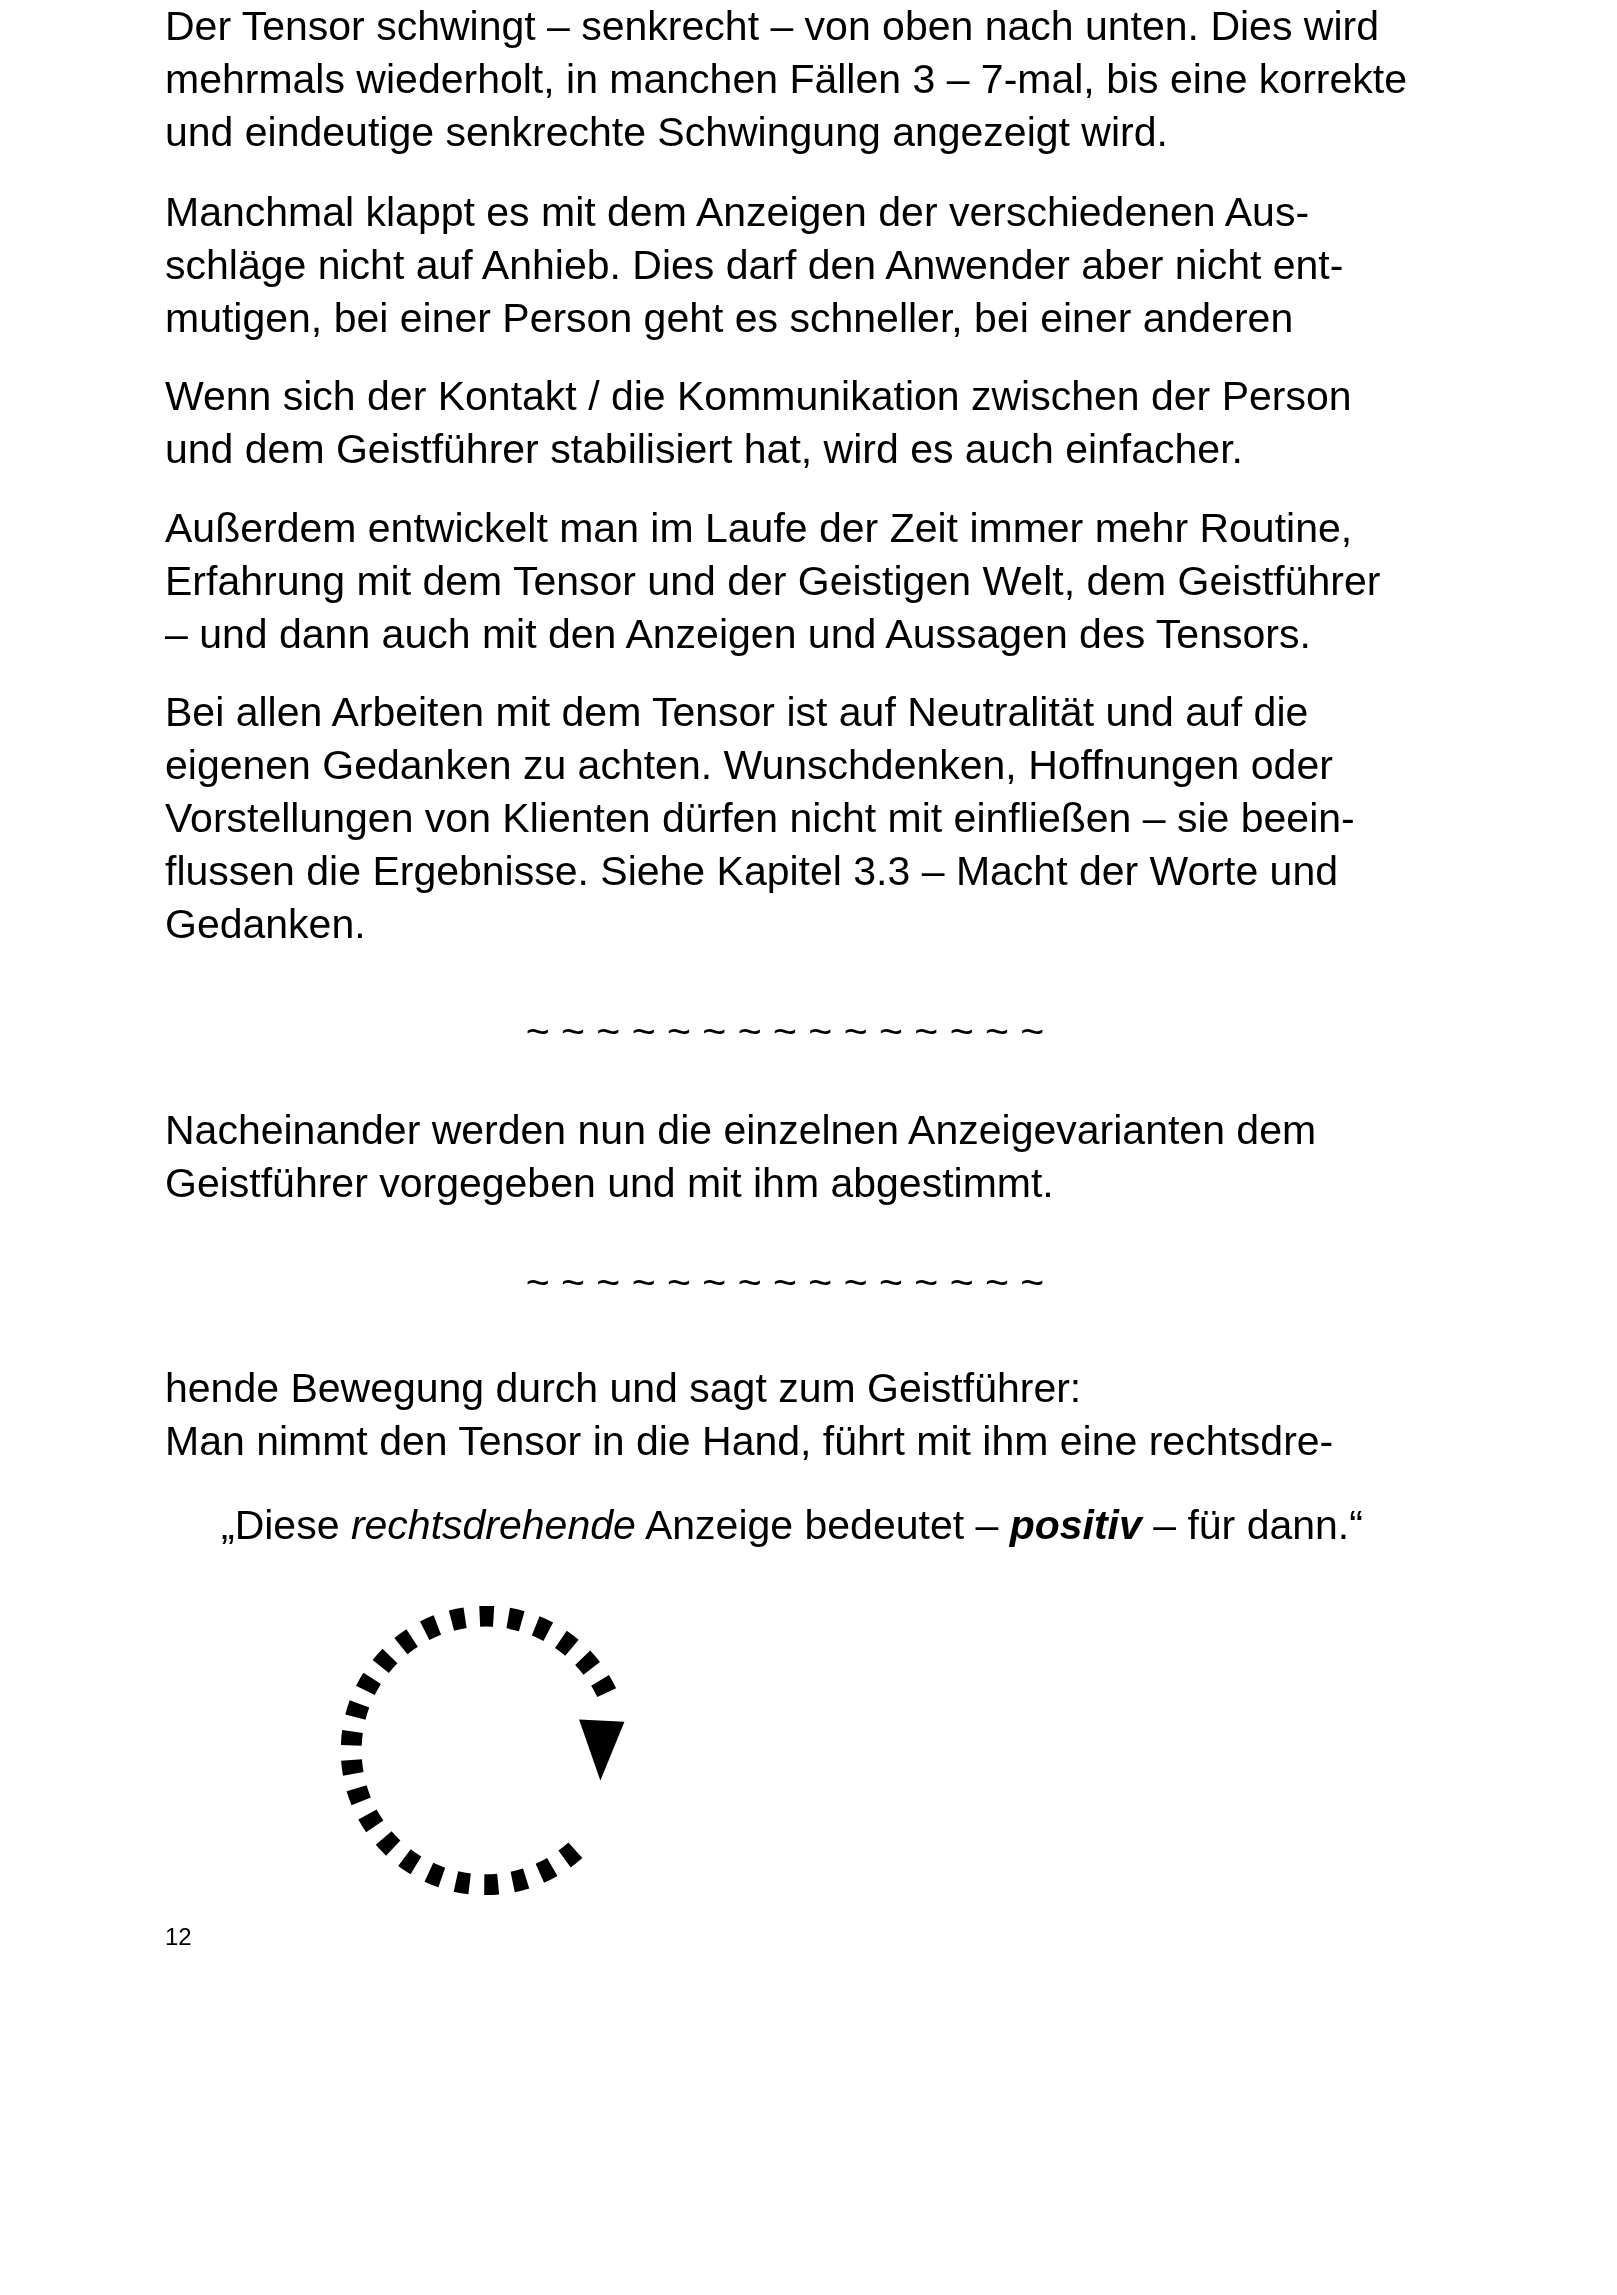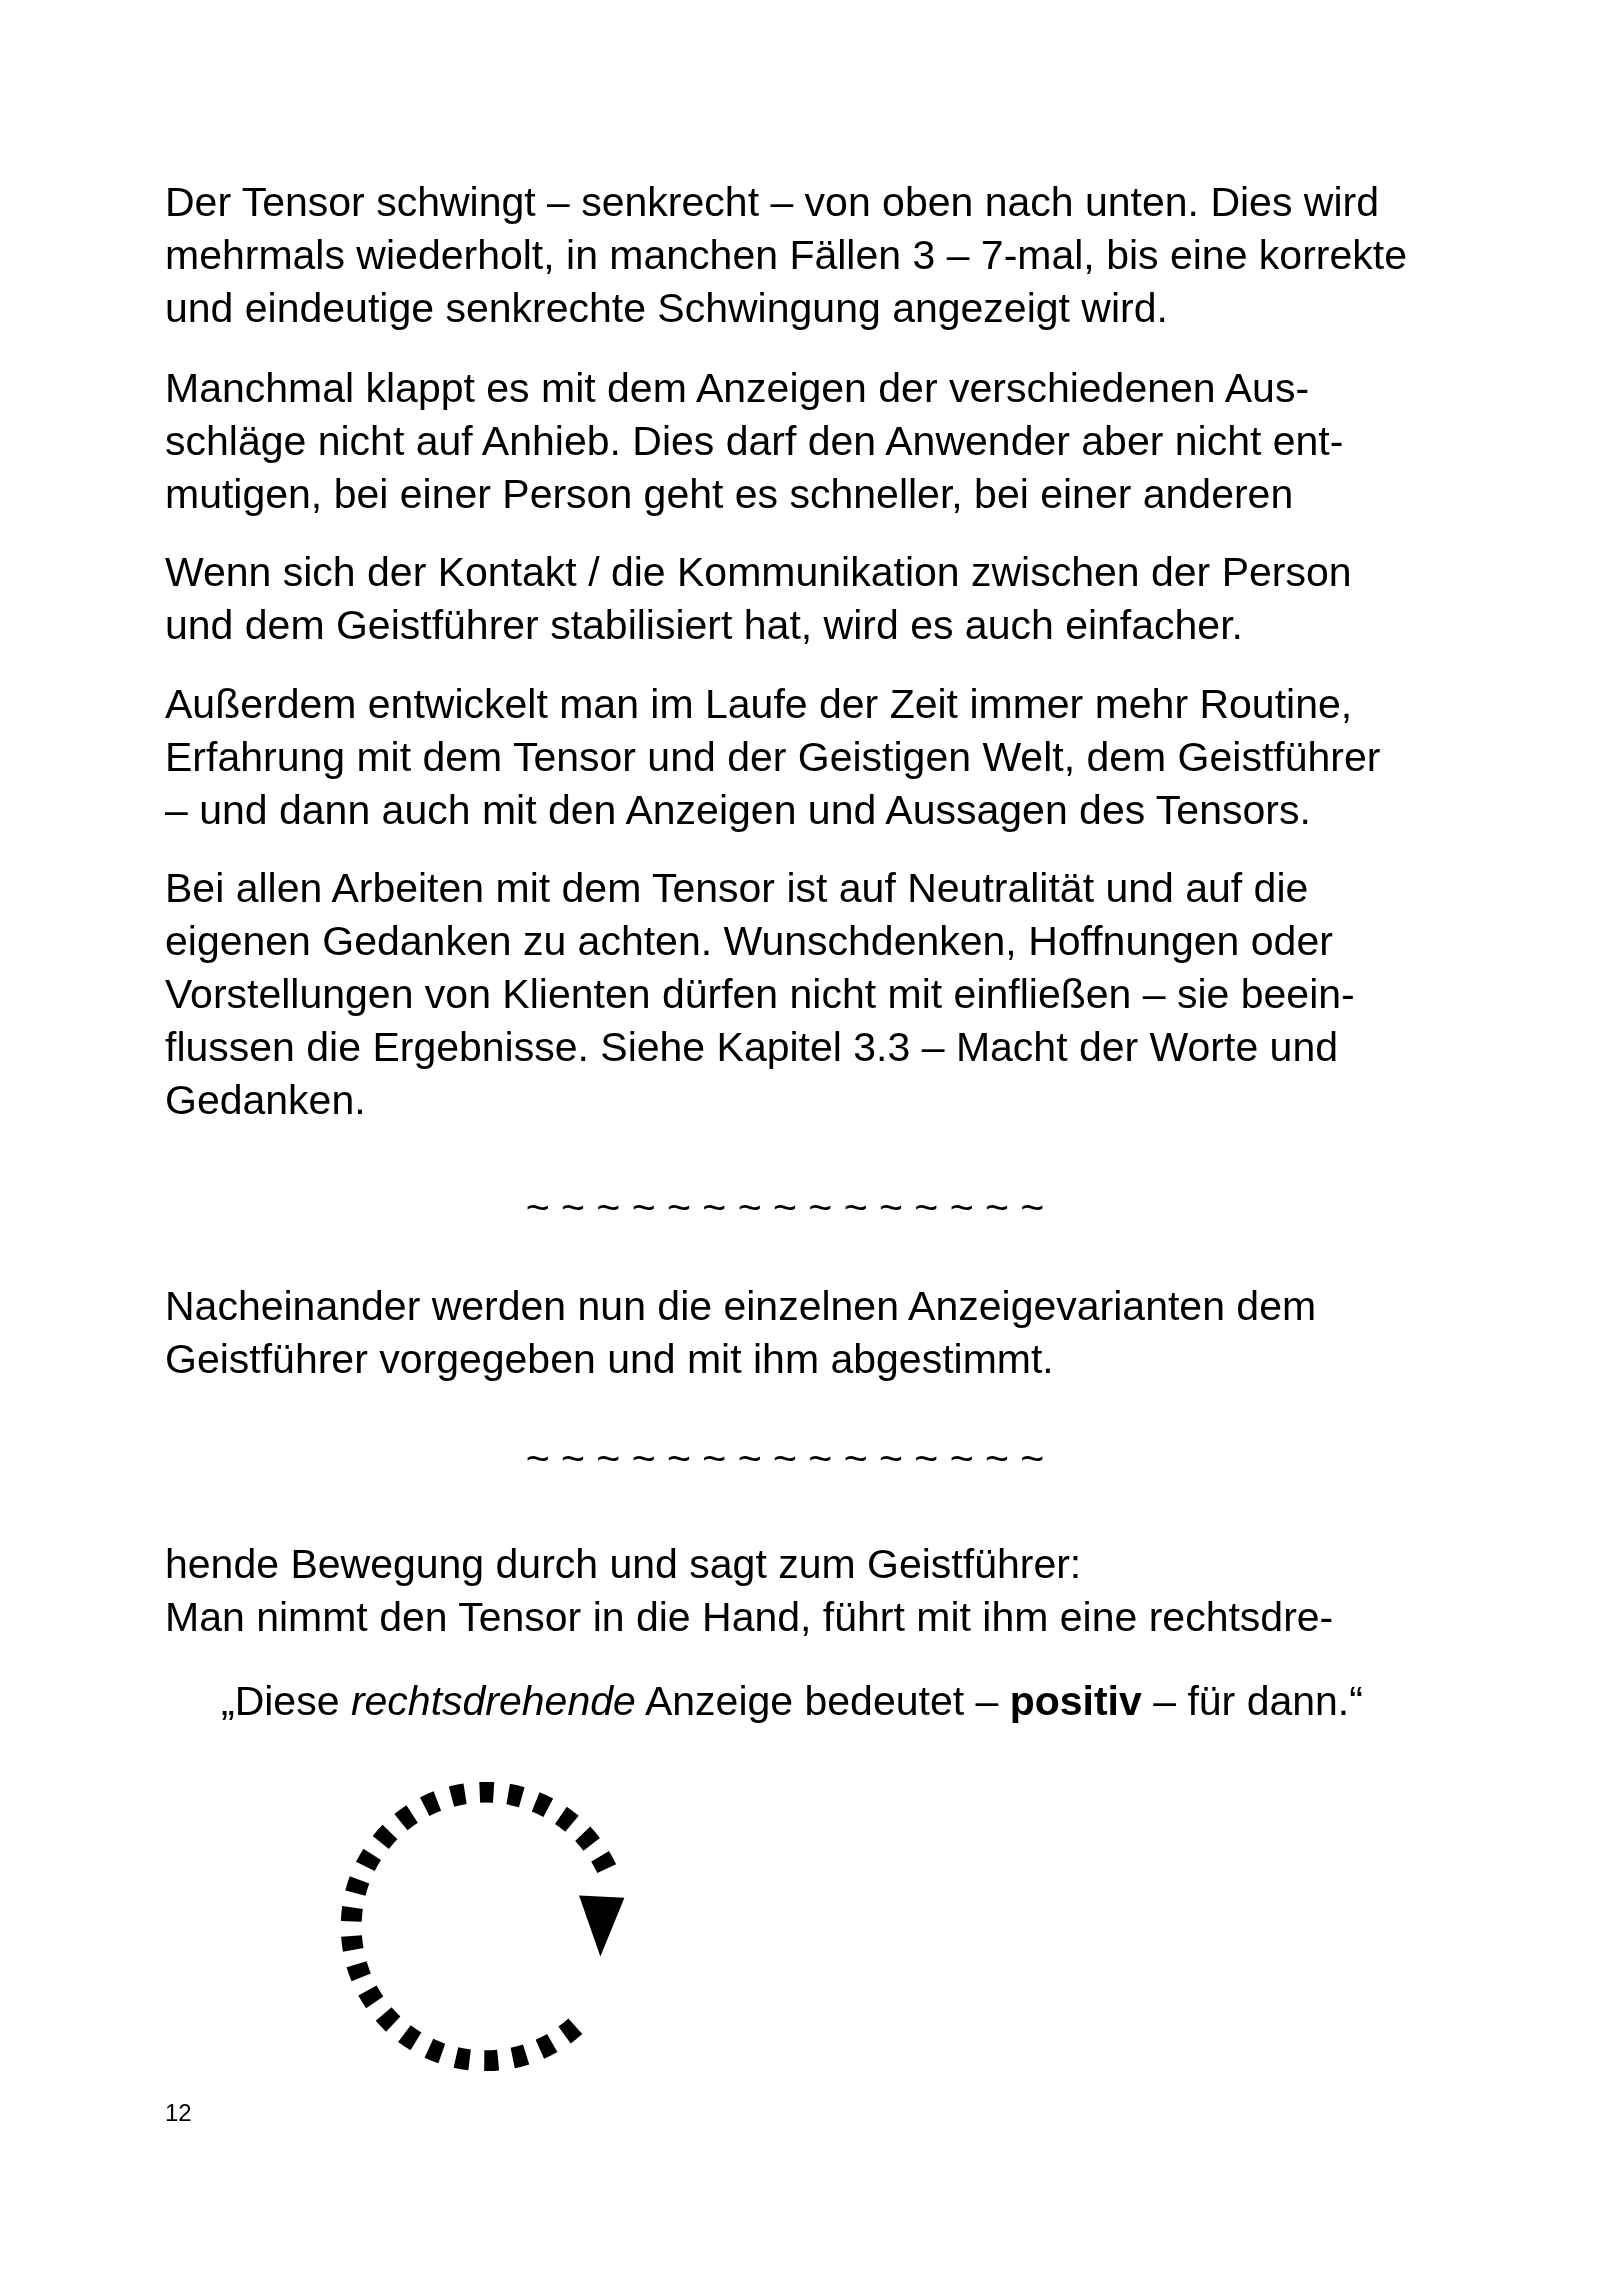--- a/index.html
+++ b/index.html
@@ -8,44 +8,43 @@
     width: 1618px;
     height: 2295px;
     position: relative;
     overflow: hidden;
     color: #000000;
     font-family: "Liberation Sans", "DejaVu Sans", sans-serif;
   }
   .content {
     position: absolute;
     left: 165px;
-    top: 8px;
+    top: 0;
     width: 1240px;
-    padding-top: 168px;
   }
   .para .line {
     font-size: 41px;
     line-height: 53px;
     white-space: nowrap;
   }
   .separator {
     font-size: 41px;
     line-height: 53px;
     text-align: center;
     white-space: nowrap;
     letter-spacing: 0;
   }
   .quote {
     font-size: 41px;
     line-height: 53px;
     padding-left: 56px;
     white-space: nowrap;
   }
   .seg-italic { font-style: italic; }
-  .seg-bold-italic { font-weight: bold; }
+  .seg-bold-italic { font-style: italic; font-weight: bold; }
   .figure { height: 289px; }
   .figure svg { display: block; margin-left: 176px; }
   .page-number {
     font-size: 24px;
     line-height: 37px;
   }
   
   [data-key="p1"]      { margin-bottom: 27px; }
   [data-key="p2"]      { margin-bottom: 25.4px; }
   [data-key="p3"]      { margin-bottom: 25.4px; }

